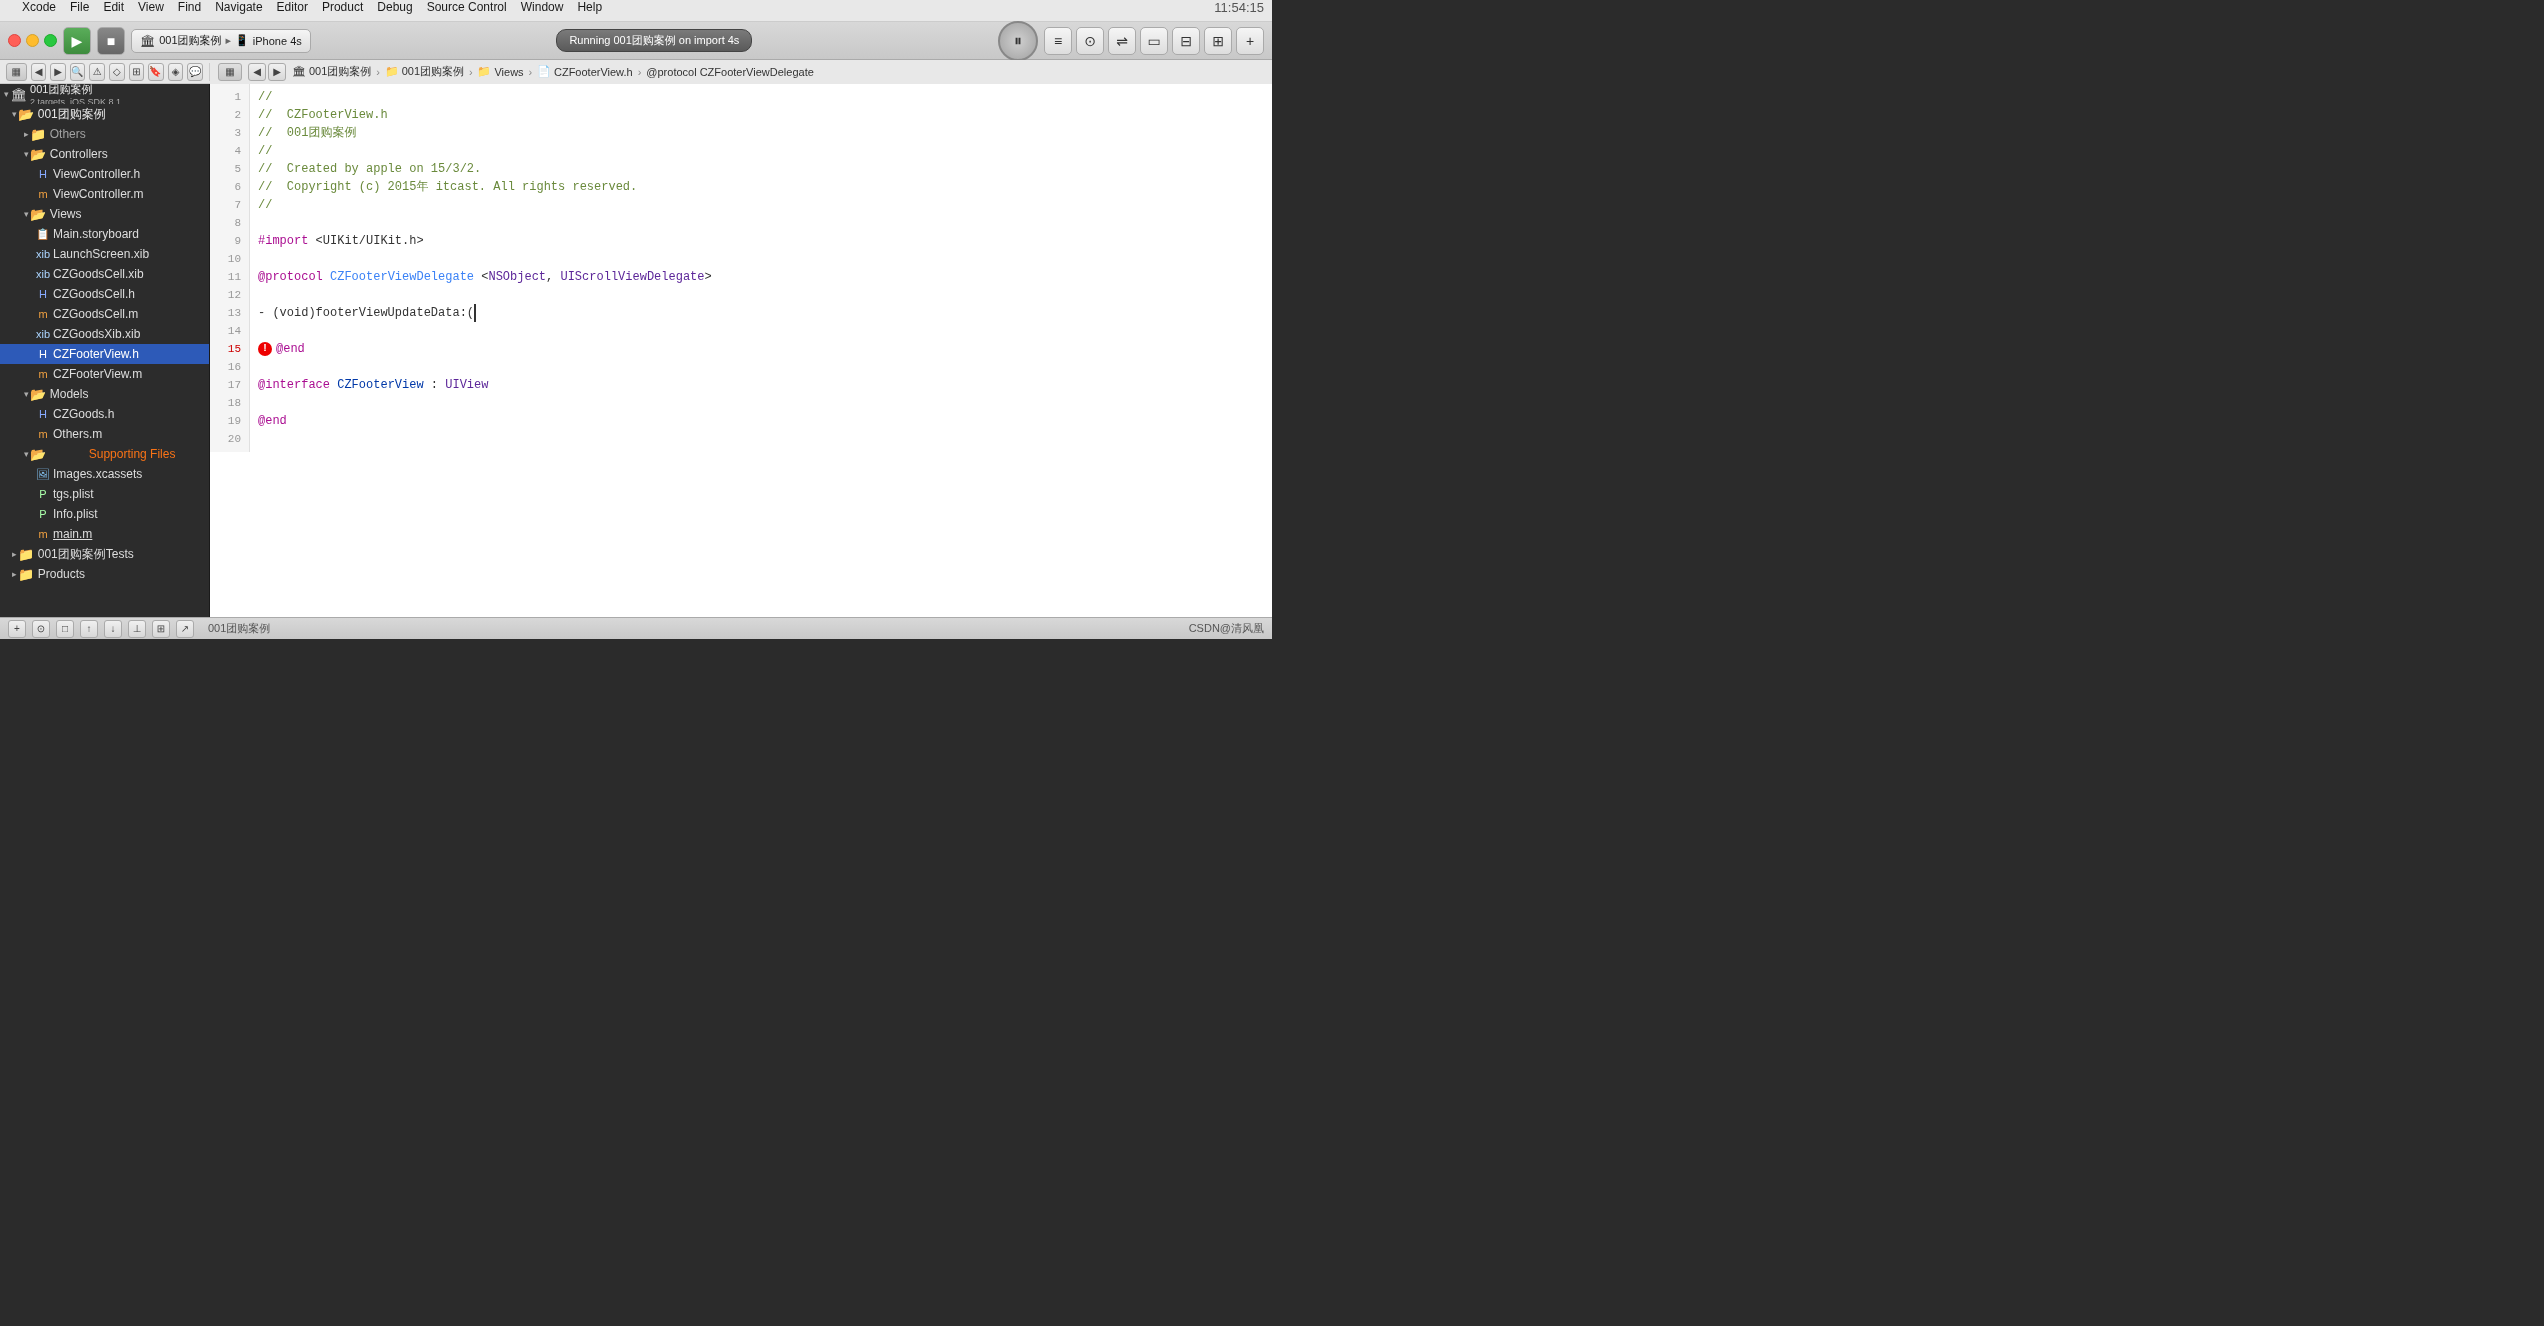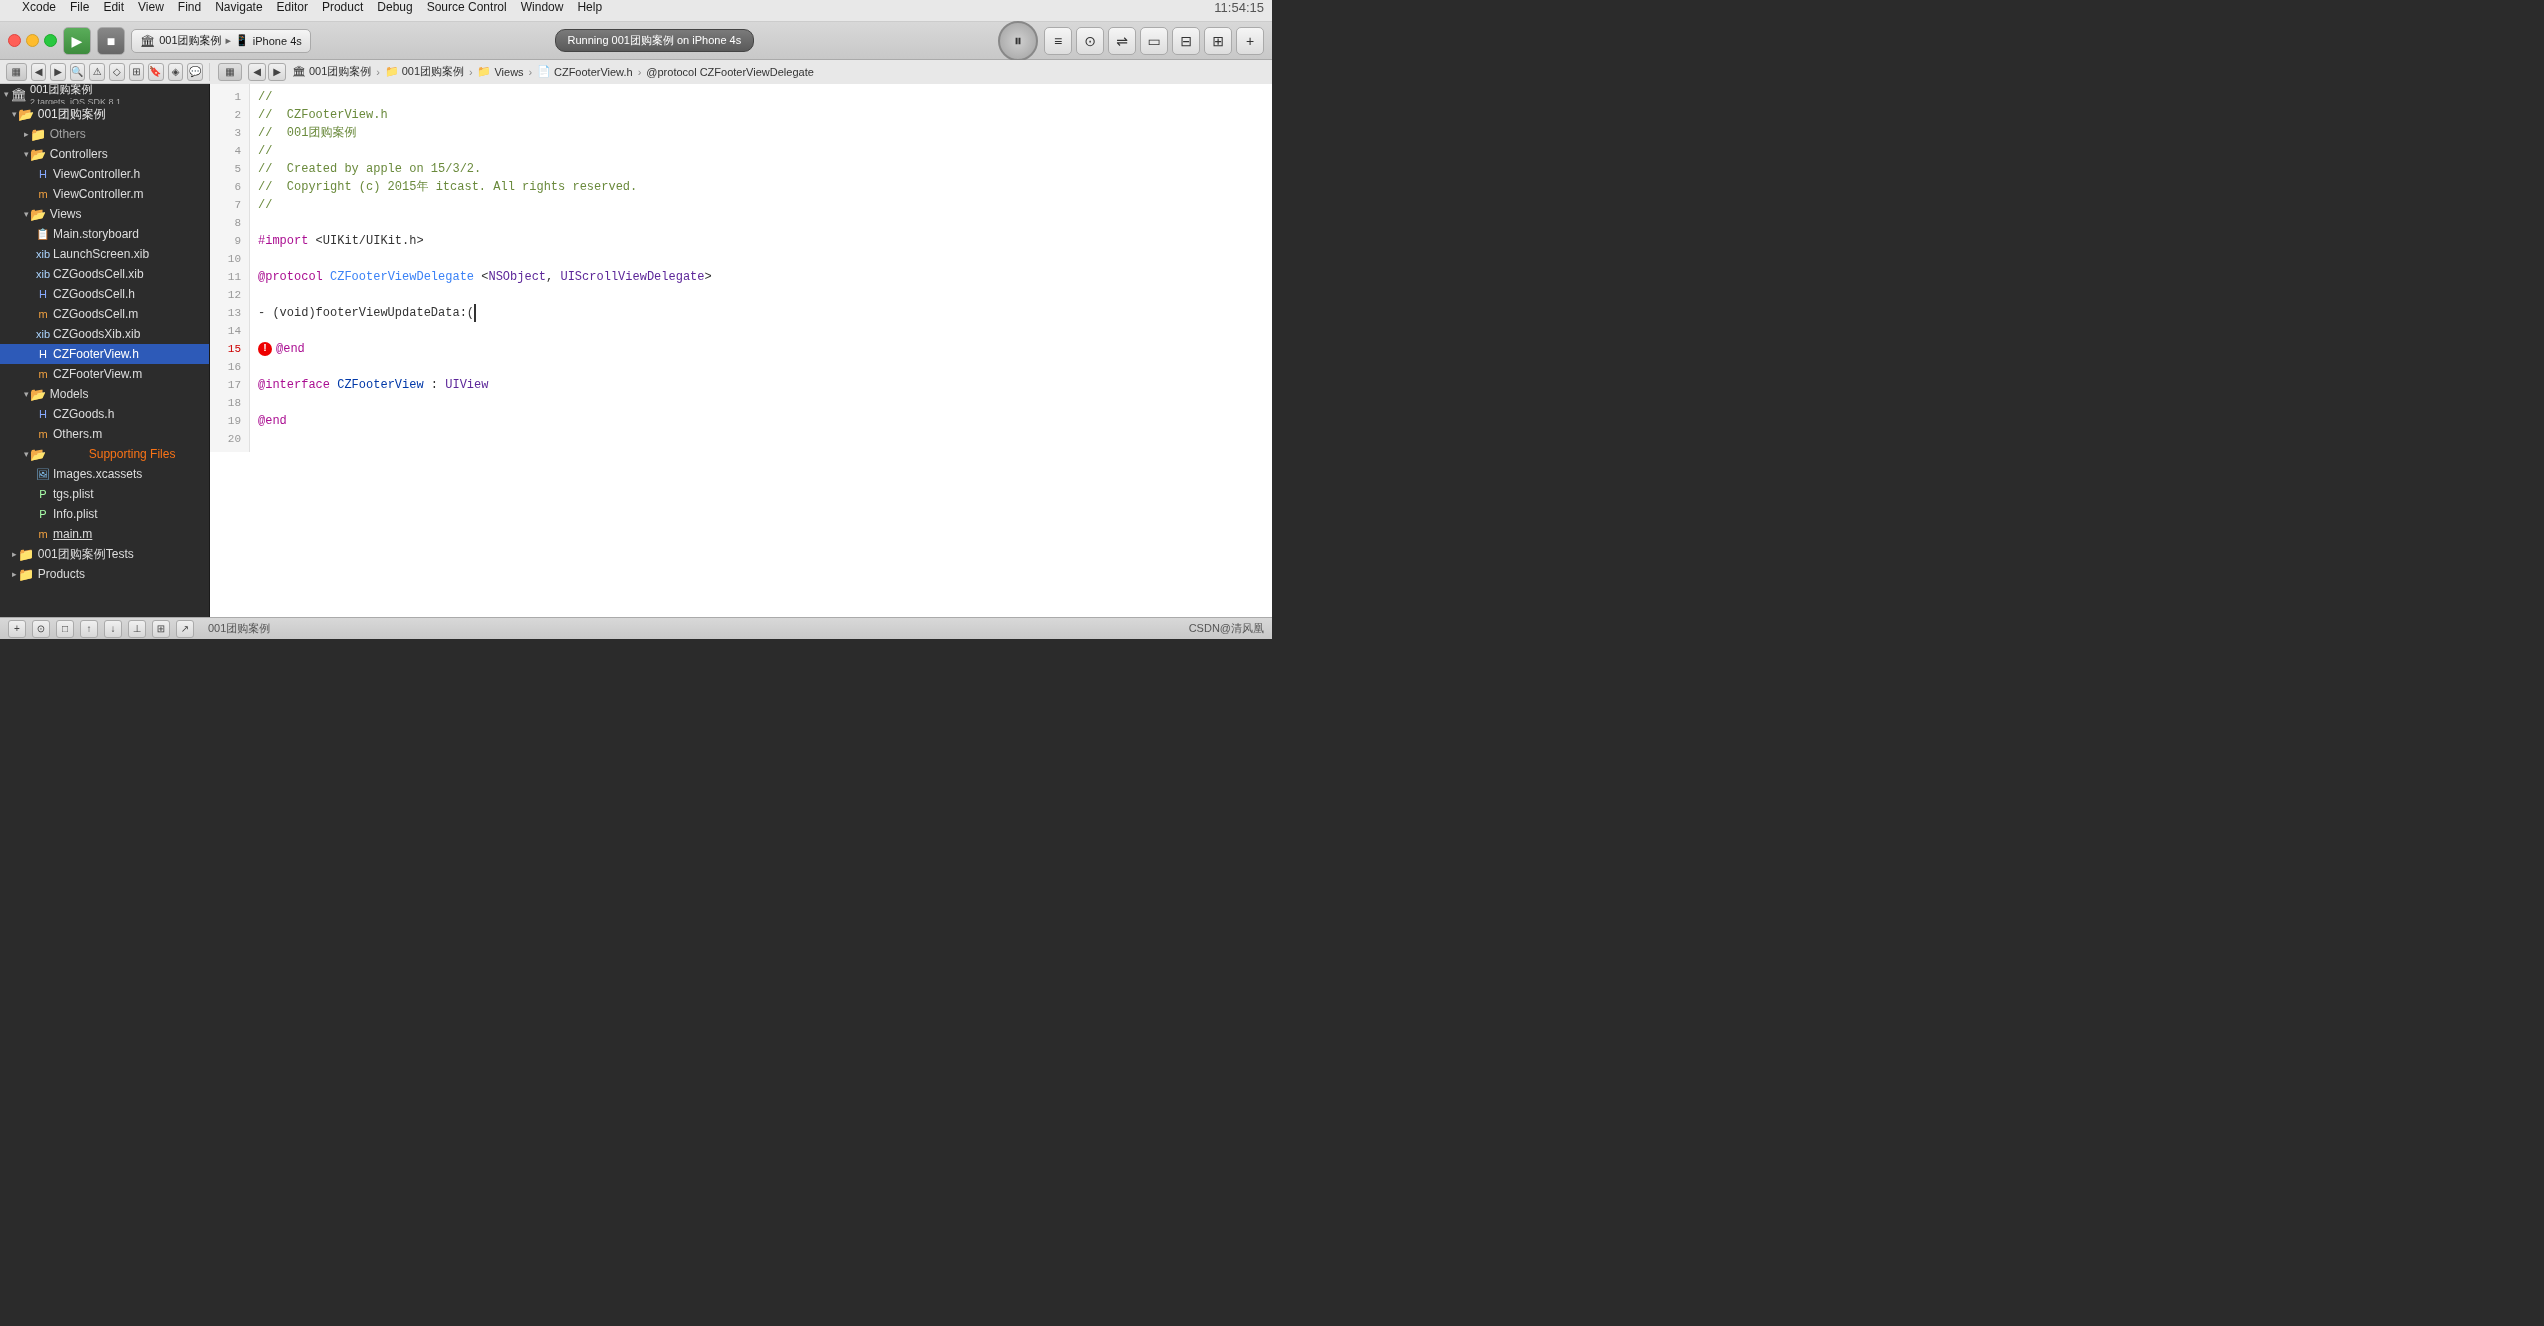--- a/index.html
+++ b/index.html
@@ -253,21 +253,21 @@
   <div class="toolbar-btn run-btn">▶</div>
   <div class="toolbar-btn stop-btn">■</div>
   <div class="scheme-selector">
     <span style="font-size:12px;">🏛</span>
     <span>001团购案例</span>
     <span style="color:#666;">▸</span>
     <span>📱</span>
     <span>iPhone 4s</span>
   </div>
   <div class="status-bar-center">
-    <div class="status-pill">Running 001团购案例 on iPhone 4s</div>
+    <div class="status-pill">Running 001团购案例 on import 4s</div>
   </div>
   <div class="pause-btn-circle">⏸</div>
   <div class="toolbar-right">
     <div class="toolbar-btn">≡</div>
     <div class="toolbar-btn">⊙</div>
     <div class="toolbar-btn">⇌</div>
     <div class="toolbar-btn">▭</div>
     <div class="toolbar-btn">⊟</div>
     <div class="toolbar-btn">⊞</div>
     <div class="toolbar-btn">+</div>

